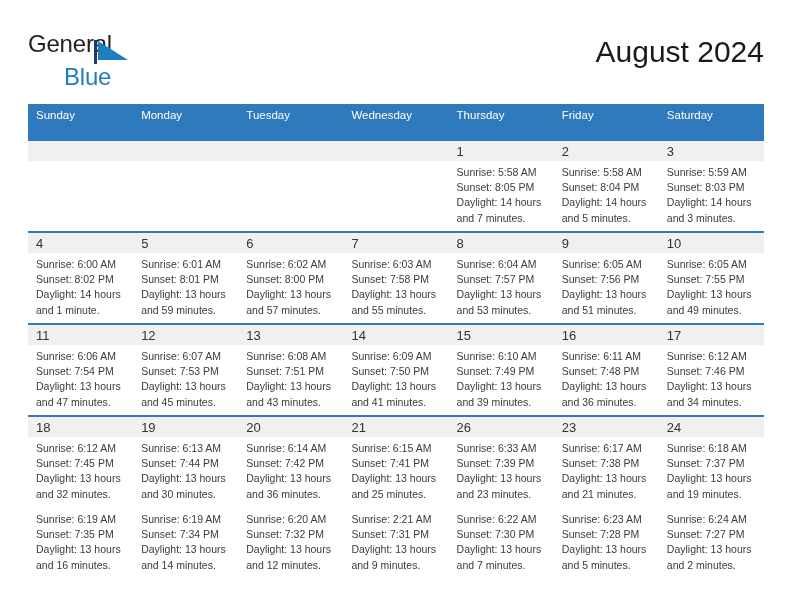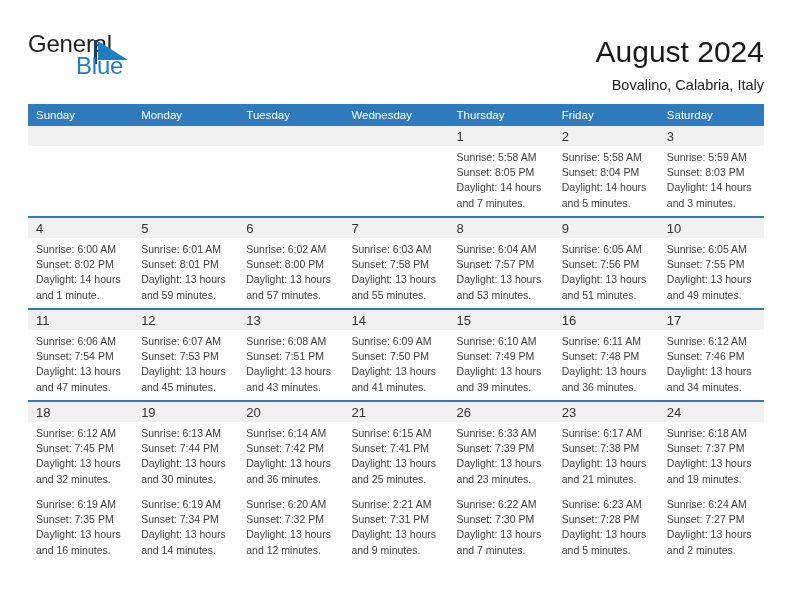--- a/index.html
+++ b/index.html
@@ -25,24 +25,23 @@
     position: absolute; left: 0; top: 0;
     font-size: 24px; color: #231f20;
     letter-spacing: -0.2px;
     font-family: "Liberation Sans", sans-serif;
   }
   .logo-flag {
     position: absolute; left: 66px; top: 10px;
     width: 36px; height: 24px;
   }
   .logo-blue {
-    position: absolute; left: 36px; top: 22px;
+    position: absolute; left: 36px; top: 33px;
     font-size: 24px; color: #1f7dc1;
     letter-spacing: -0.2px;
-    margin-left: 12px;
   }
 
   .titles {
     position: absolute; right: 0; top: 8px;
     text-align: right;
   }
   .month-title {
     font-size: 30px; font-weight: normal;
     color: #1a1a1a; line-height: 36px;
     white-space: nowrap;
@@ -63,21 +62,21 @@
     width: 736px;
     border-collapse: collapse;
     table-layout: fixed;
   }
   table.cal th {
     background: #2f79bd;
     color: #ffffff;
     font-size: 11.5px;
     font-weight: normal;
     text-align: left;
-    padding: 5px 0 5px 8px;
+    padding: 5px 0 20px 8px;
     height: 14px;
     vertical-align: middle;
   }
   .wk-date-cell {
     background: #f0f0f0;
     font-size: 13px;
     color: #333333;
     padding: 3px 0 2px 8px;
     height: 19px;
     vertical-align: top;
@@ -108,21 +107,20 @@
         <svg width="36" height="24" viewBox="0 0 36 24" xmlns="http://www.w3.org/2000/svg">
           <rect x="0" y="0" width="3" height="24" fill="#1b3e66"></rect>
           <path d="M4 1 L34 20 L4 20 Z" fill="#1f7dc1"></path>
         </svg>
       </span>
       <span class="logo-blue">Blue</span>
     </div>
 
     <div class="titles">
       <div class="month-title">August 2024</div>
-      <div class="location">Bovalino, Calabria, Italy</div>
     </div>
 
   </div>
 
   <div class="calendar">
     <table class="cal">
       <thead>
         <tr id="hdr-row">
             <th>Sunday</th>
             <th>Monday</th>

